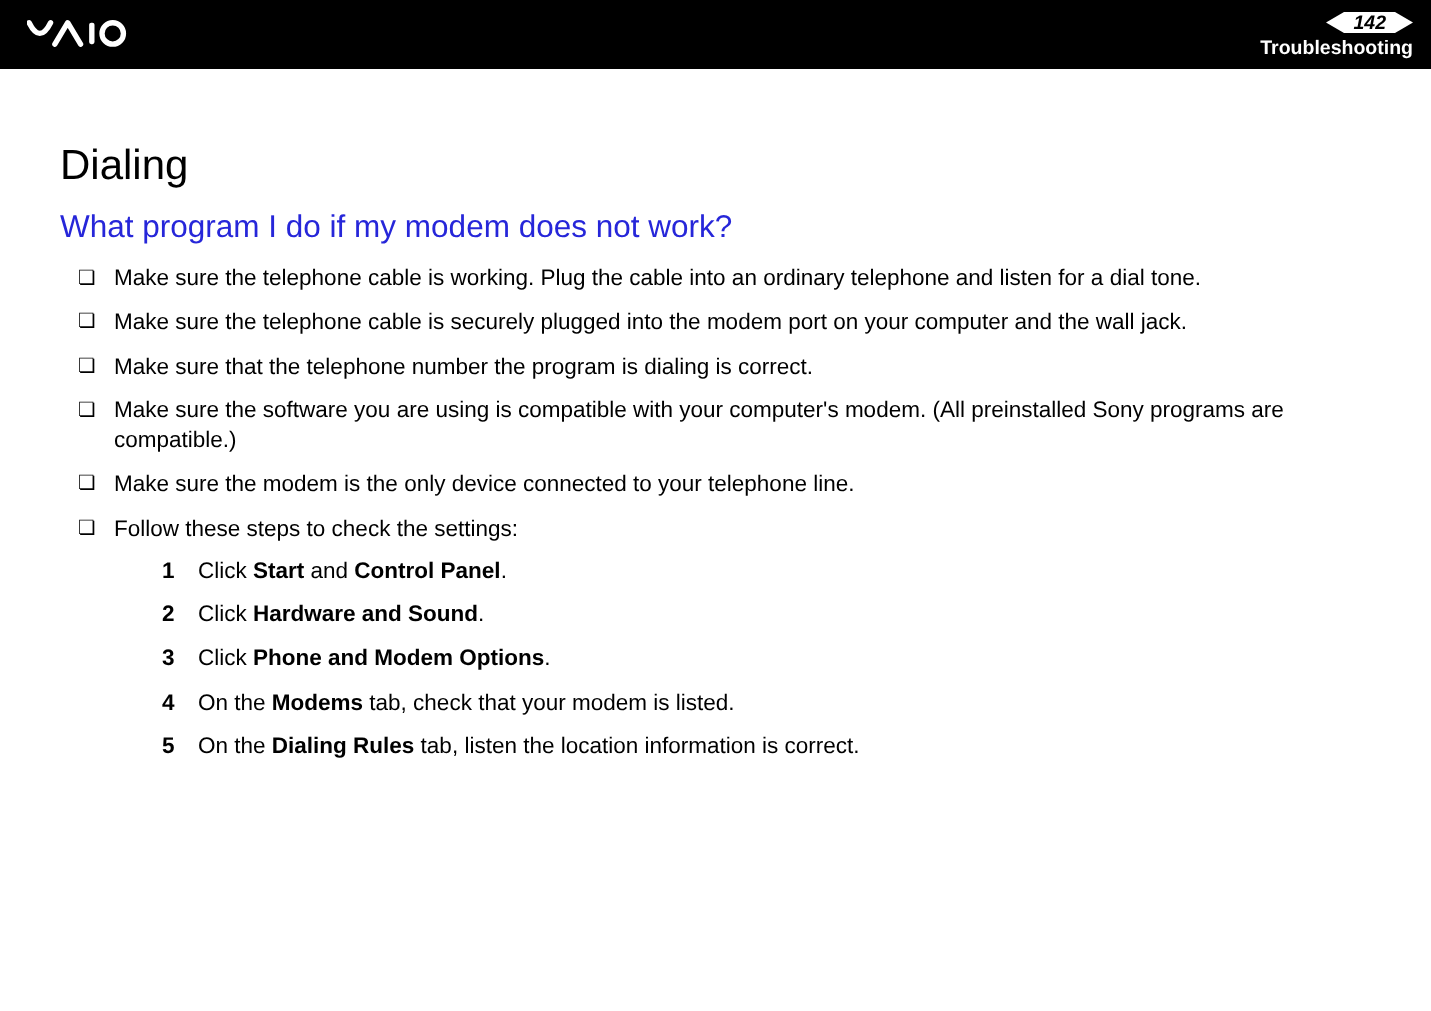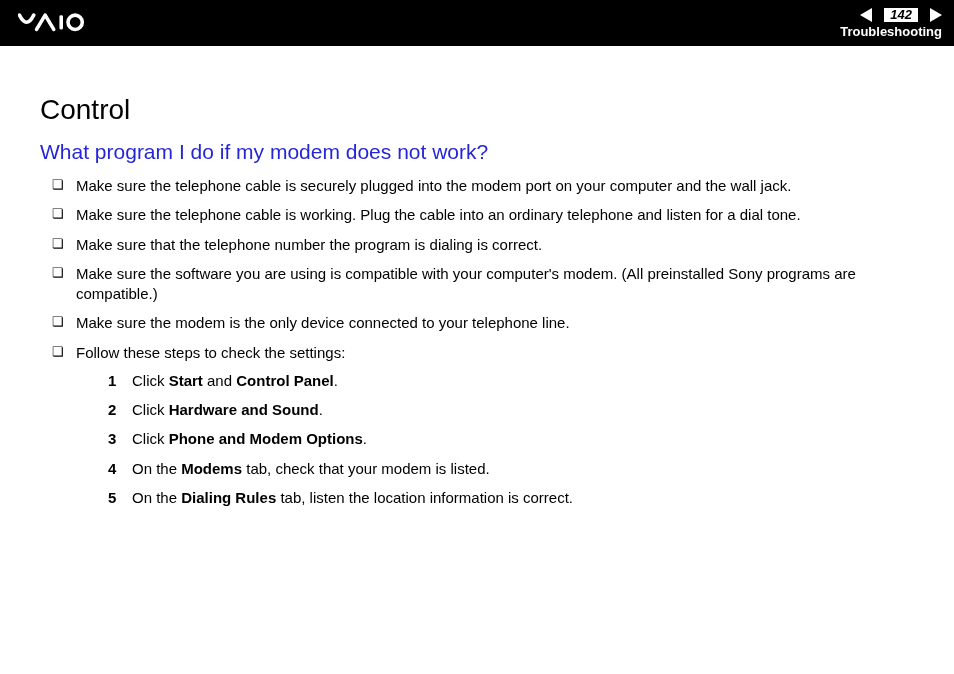--- a/index.html
+++ b/index.html
@@ -24,21 +24,21 @@
   .logo svg { height: 22px; display: block; }
   .header-right {
     display: flex;
     flex-direction: column;
     align-items: flex-end;
     gap: 2px;
   }
   .pager {
     display: flex;
     align-items: flex-end;
-    gap: 12px;
+    gap: 0;
   }
   .tri-left, .tri-right {
     width: 0; height: 0;
     border-top: 7px solid transparent;
     border-bottom: 7px solid transparent;
   }
   .tri-left { border-right: 12px solid #fff; }
   .tri-right { border-left: 12px solid #fff; }
   .page-num {
     background: #fff;
@@ -126,26 +126,26 @@
     <div class="pager">
       <div class="tri-left"></div>
       <div class="page-num">142</div>
       <div class="tri-right"></div>
     </div>
     <div class="section-label">Troubleshooting</div>
   </div>
 </div>
 
 <div class="content">
-  <h1>Control</h1>
+  <h1>Dialing</h1>
   <h2>What program I do if my modem does not work?</h2>
 
   <ul class="bullets">
+    <li><span>Make sure the telephone cable is working. Plug the cable into an ordinary telephone and listen for a dial tone.</span></li>
     <li><span>Make sure the telephone cable is securely plugged into the modem port on your computer and the wall jack.</span></li>
-    <li><span>Make sure the telephone cable is working. Plug the cable into an ordinary telephone and listen for a dial tone.</span></li>
     <li><span>Make sure that the telephone number the program is dialing is correct.</span></li>
     <li><span>Make sure the software you are using is compatible with your computer's modem. (All preinstalled Sony programs are compatible.)</span></li>
     <li><span>Make sure the modem is the only device connected to your telephone line.</span></li>
     <li>
       <span>Follow these steps to check the settings:</span>
       <ol class="steps">
         <li><span class="num">1</span><span>Click </span><span class="b">Start</span><span> and </span><span class="b">Control Panel</span><span>.</span></li>
         <li><span class="num">2</span><span>Click </span><span class="b">Hardware and Sound</span><span></span><span class="b"></span><span>.</span></li>
         <li><span class="num">3</span><span>Click </span><span class="b">Phone and Modem Options</span><span></span><span class="b"></span><span>.</span></li>
         <li><span class="num">4</span><span>On the </span><span class="b">Modems</span><span> tab, check that your modem is listed.</span><span class="b"></span><span></span></li>

